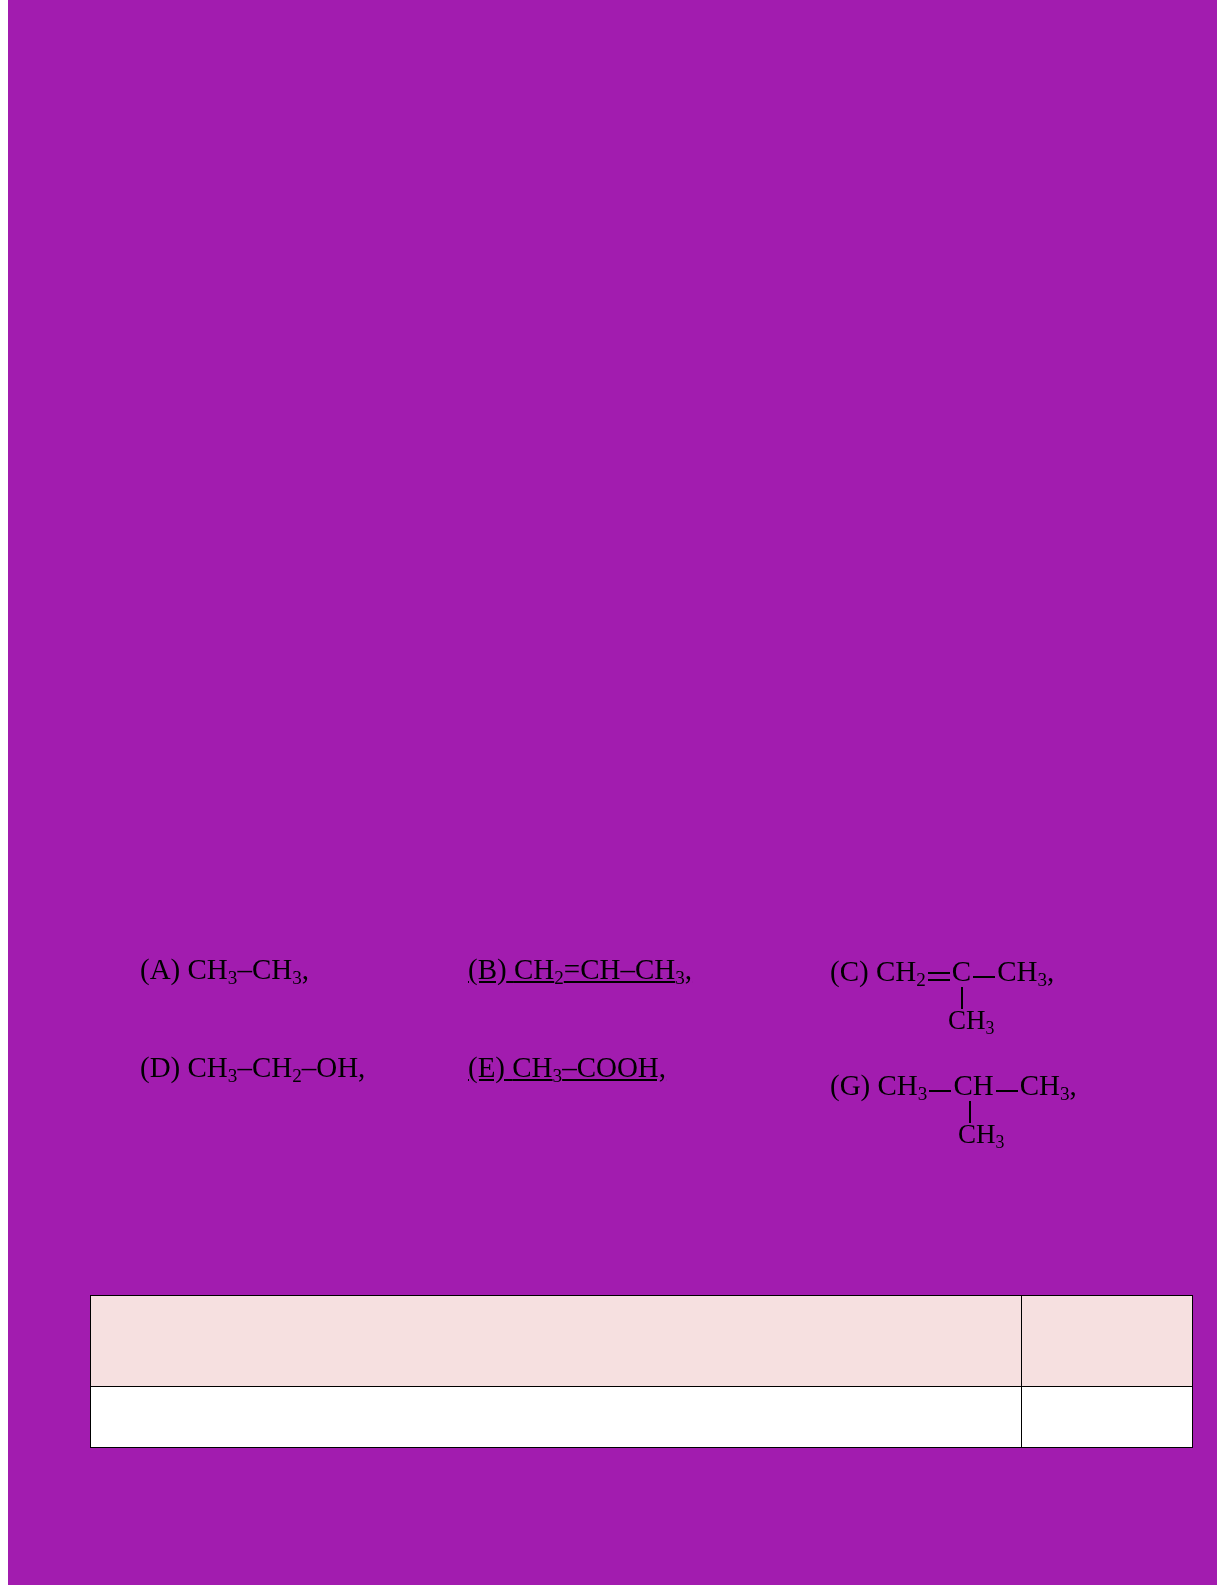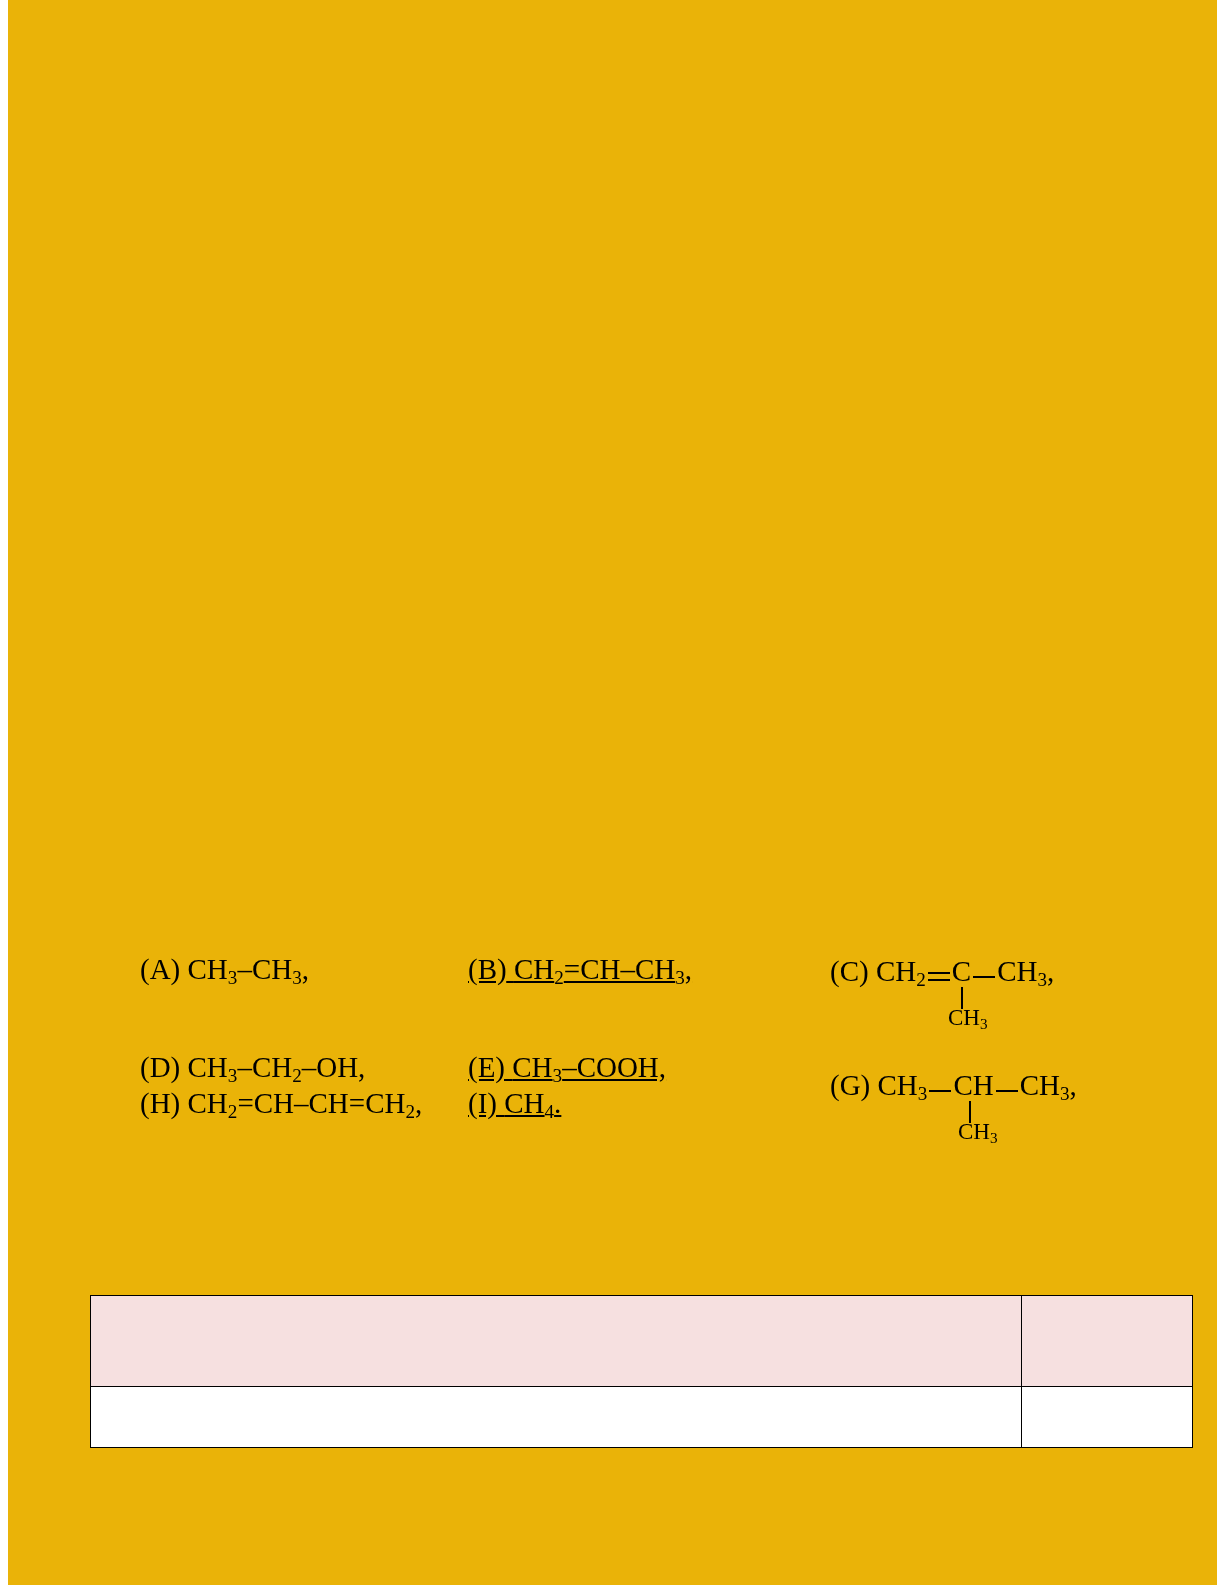--- a/index.html
+++ b/index.html
@@ -15,21 +15,21 @@
     color: #000000;
     overflow: hidden;
   }
 
   
   .page {
     position: absolute;
     left: 0; top: 0;
     width: 1225px;
     height: 1585px;
-    background: #eab308;
+    background: #a21caf;
   }
   .page-edge-left,
   .page-edge-right {
     position: absolute;
     top: 0;
     width: 8px;
     height: 1585px;
     background: #ffffff;
   }
   .page-edge-left { left: 0; }
@@ -73,21 +73,21 @@
     display: inline-block;
   }
   .vbond {
     position: absolute;
     width: 2px;
     background: #000;
     height: 22px;
   }
   .branch-bottom {
     position: absolute;
-    font-size: 23px;
+    font-size: 27px;
     white-space: nowrap;
   }
   .dbl {
     display: inline-block;
     position: relative;
     width: 26px;
     height: 1em;
     vertical-align: middle;
   }
   .dbl::before, .dbl::after {
@@ -179,30 +179,20 @@
         <span>CH<sub>3</sub>–COOH,</span>
       </div>
 
       <div class="branch-wrap col-c" style="top:16px;">
         <span>(G)</span>
         <span class="branch-top">CH<sub>3</sub><span class="sgl"></span><span style="position:relative;">CH<span class="vbond" style="left:16px; top:32px;"></span></span><span class="sgl"></span>CH<sub>3</sub>,</span>
         <span class="branch-bottom" style="left:128px; top:50px;">CH<sub>3</sub></span>
       </div>
     </div>
 
-    <div class="struct-row" style="height:42px; margin-top:-6px;">
-      <div class="struct-item col-a">
-        <span>(H)</span>
-        <span>CH<sub>2</sub>=CH–CH=CH<sub>2</sub>,</span>
-      </div>
-      <div class="struct-item col-b">
-        <span>(I)</span>
-        <span>CH<sub>4</sub>.</span>
-      </div>
-    </div>
 
   </div>
 
   <table class="answer-table">
     <tbody>
       <tr class="row-head">
         <td class="cell-wide"></td>
         <td class="cell-narrow"></td>
       </tr>
       <tr class="row-body">

